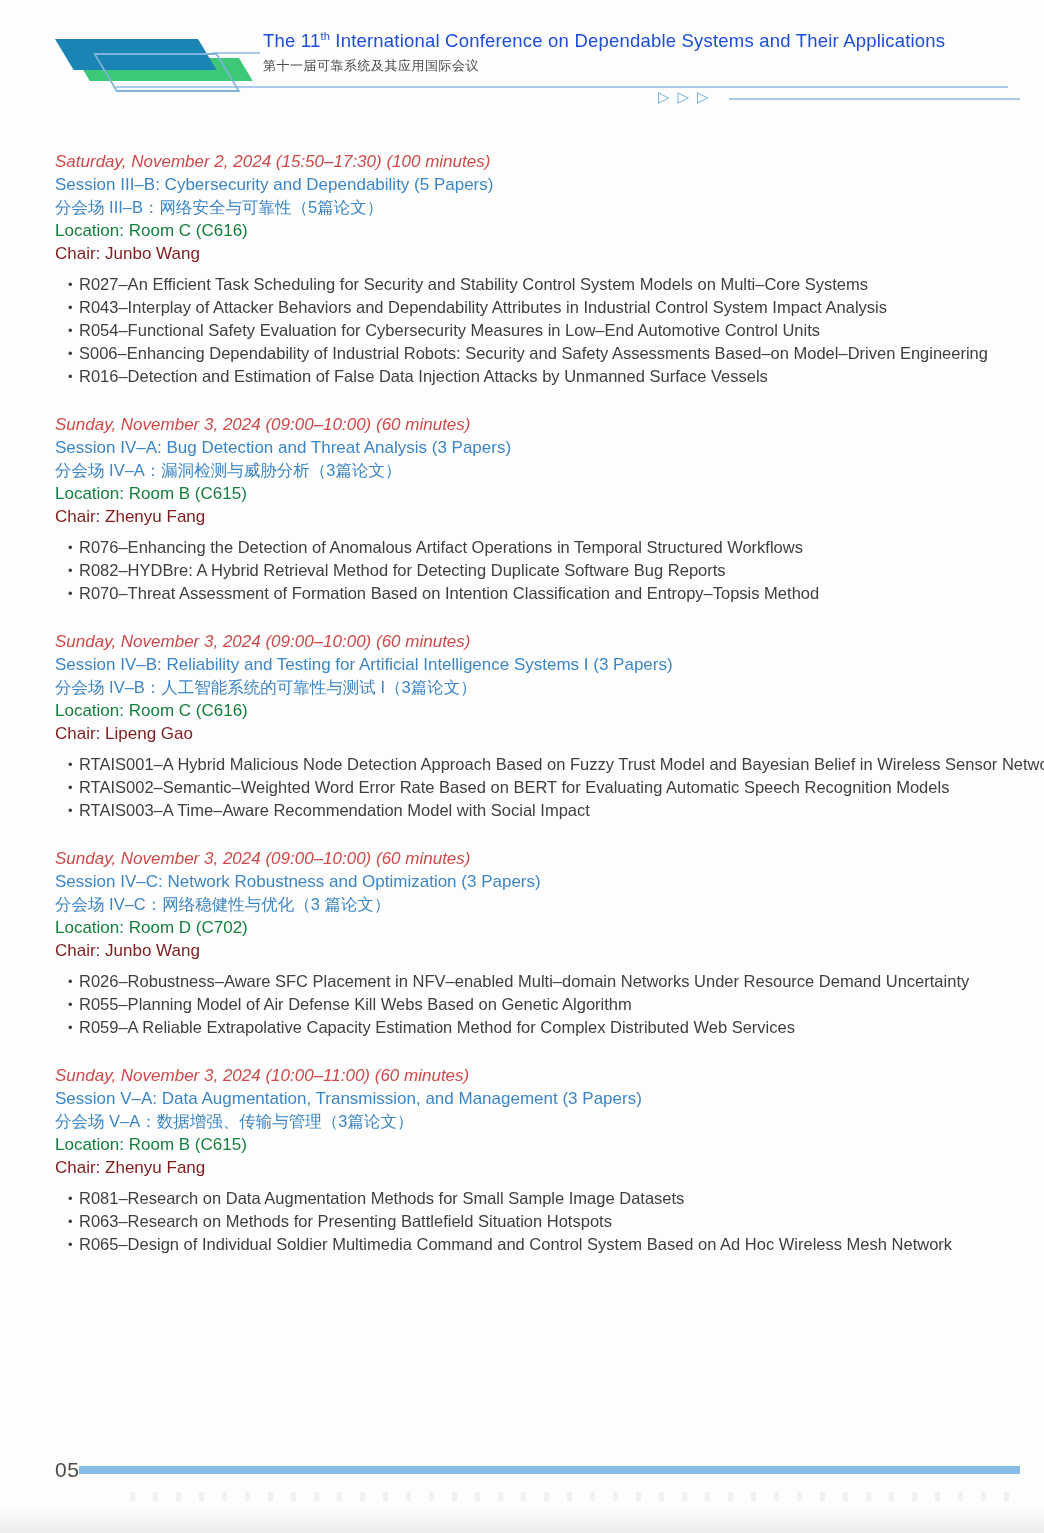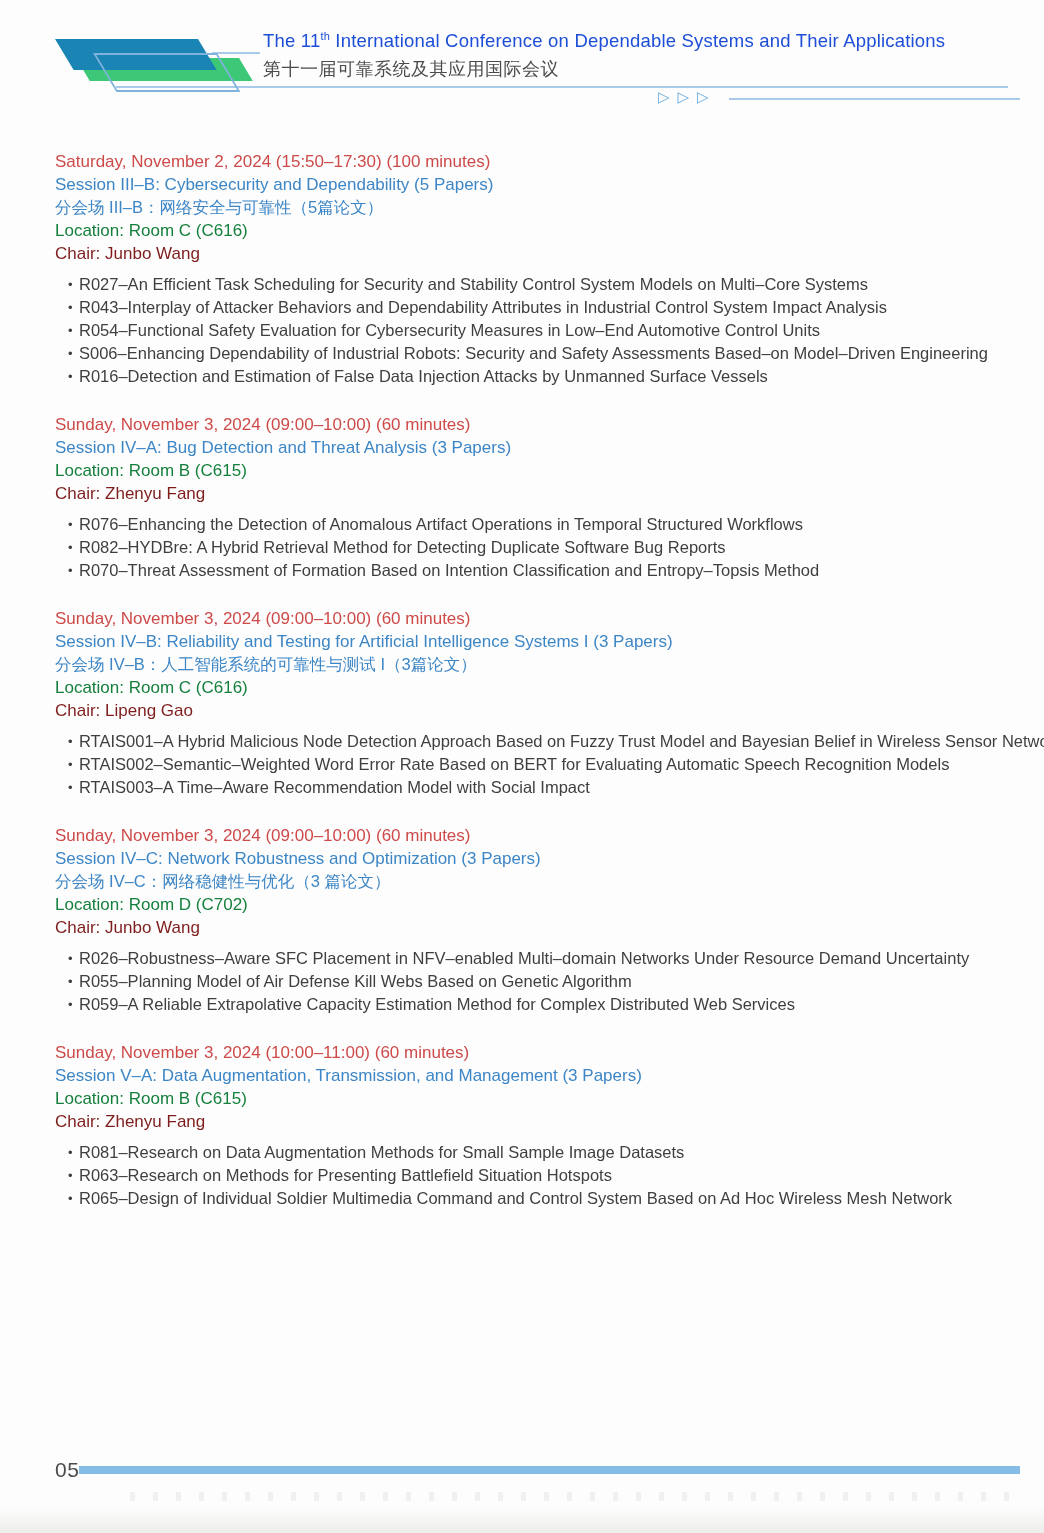--- a/index.html
+++ b/index.html
@@ -25,37 +25,37 @@
   .hline-deco      { left: 729px; top: 98px;  width: 291px; }
 
   .title-en {
     position: absolute; left: 263px; top: 30px;
     font-size: 18.5px; color: #1d4ed8; letter-spacing: 0.2px;
     white-space: nowrap;
   }
   .title-en sup { font-size: 11px; }
   .title-cn {
     position: absolute; left: 263px; top: 57px;
-    font-size: 18px; color: #4b4b4b; letter-spacing: 0.5px;
+    font-size: 13px; color: #4b4b4b; letter-spacing: 0.5px;
     white-space: nowrap;
   }
   .deco-triangles {
     position: absolute; left: 658px; top: 88px;
     font-size: 15px; color: #66abdd; letter-spacing: 8px;
     white-space: nowrap;
   }
 
   
   .content {
     position: absolute; left: 55px; right: 26px; top: 150px;
   }
   .session { margin-top: 25px; }
   .session:first-child { margin-top: 0; }
   .session > div { font-size: 17px; line-height: 23px; white-space: nowrap; }
-  .session-date     { color: #cd4a49; }
+  .session-date     { color: #cd4a49; font-style: italic; }
   .session-title-en { color: #3d86c6; }
   .session-title-cn { color: #3d86c6; font-size: 16.5px !important; }
   .session-location { color: #15803d; }
   .session-chair    { color: #7f1d1d; }
 
   .papers {
     margin: 8px 0 0 0;
     padding: 0 0 0 13px;
     list-style: none;
   }
@@ -124,20 +124,21 @@
       <li><span class="bullet">•</span><span>R043–Interplay of Attacker Behaviors and Dependability Attributes in Industrial Control System Impact Analysis</span></li>
       <li><span class="bullet">•</span><span>R054–Functional Safety Evaluation for Cybersecurity Measures in Low–End Automotive Control Units</span></li>
       <li><span class="bullet">•</span><span>S006–Enhancing Dependability of Industrial Robots: Security and Safety Assessments Based–on Model–Driven Engineering</span></li>
       <li><span class="bullet">•</span><span>R016–Detection and Estimation of False Data Injection Attacks by Unmanned Surface Vessels</span></li>
     </ul>
   </div>
 
   <div class="session">
     <div class="session-date">Sunday, November 3, 2024 (09:00–10:00) (60 minutes)</div>
     <div class="session-title-en">Session IV–A: Bug Detection and Threat Analysis (3 Papers)</div>
+    <div class="session-title-cn">分会场 IV–A：漏洞检测与威胁分析（3篇论文）</div>
     <div class="session-location">Location: Room B (C615)</div>
     <div class="session-chair">Chair: Zhenyu Fang</div>
     <ul class="papers">
       <li><span class="bullet">•</span><span>R076–Enhancing the Detection of Anomalous Artifact Operations in Temporal Structured Workflows</span></li>
       <li><span class="bullet">•</span><span>R082–HYDBre: A Hybrid Retrieval Method for Detecting Duplicate Software Bug Reports</span></li>
       <li><span class="bullet">•</span><span>R070–Threat Assessment of Formation Based on Intention Classification and Entropy–Topsis Method</span></li>
     </ul>
   </div>
 
   <div class="session">
@@ -162,20 +163,21 @@
     <ul class="papers">
       <li><span class="bullet">•</span><span>R026–Robustness–Aware SFC Placement in NFV–enabled Multi–domain Networks Under Resource Demand Uncertainty</span></li>
       <li><span class="bullet">•</span><span>R055–Planning Model of Air Defense Kill Webs Based on Genetic Algorithm</span></li>
       <li><span class="bullet">•</span><span>R059–A Reliable Extrapolative Capacity Estimation Method for Complex Distributed Web Services</span></li>
     </ul>
   </div>
 
   <div class="session">
     <div class="session-date">Sunday, November 3, 2024 (10:00–11:00) (60 minutes)</div>
     <div class="session-title-en">Session V–A: Data Augmentation, Transmission, and Management (3 Papers)</div>
+    <div class="session-title-cn">分会场 V–A：数据增强、传输与管理（3篇论文）</div>
     <div class="session-location">Location: Room B (C615)</div>
     <div class="session-chair">Chair: Zhenyu Fang</div>
     <ul class="papers">
       <li><span class="bullet">•</span><span>R081–Research on Data Augmentation Methods for Small Sample Image Datasets</span></li>
       <li><span class="bullet">•</span><span>R063–Research on Methods for Presenting Battlefield Situation Hotspots</span></li>
       <li><span class="bullet">•</span><span>R065–Design of Individual Soldier Multimedia Command and Control System Based on Ad Hoc Wireless Mesh Network</span></li>
     </ul>
   </div>
 
 </div>

